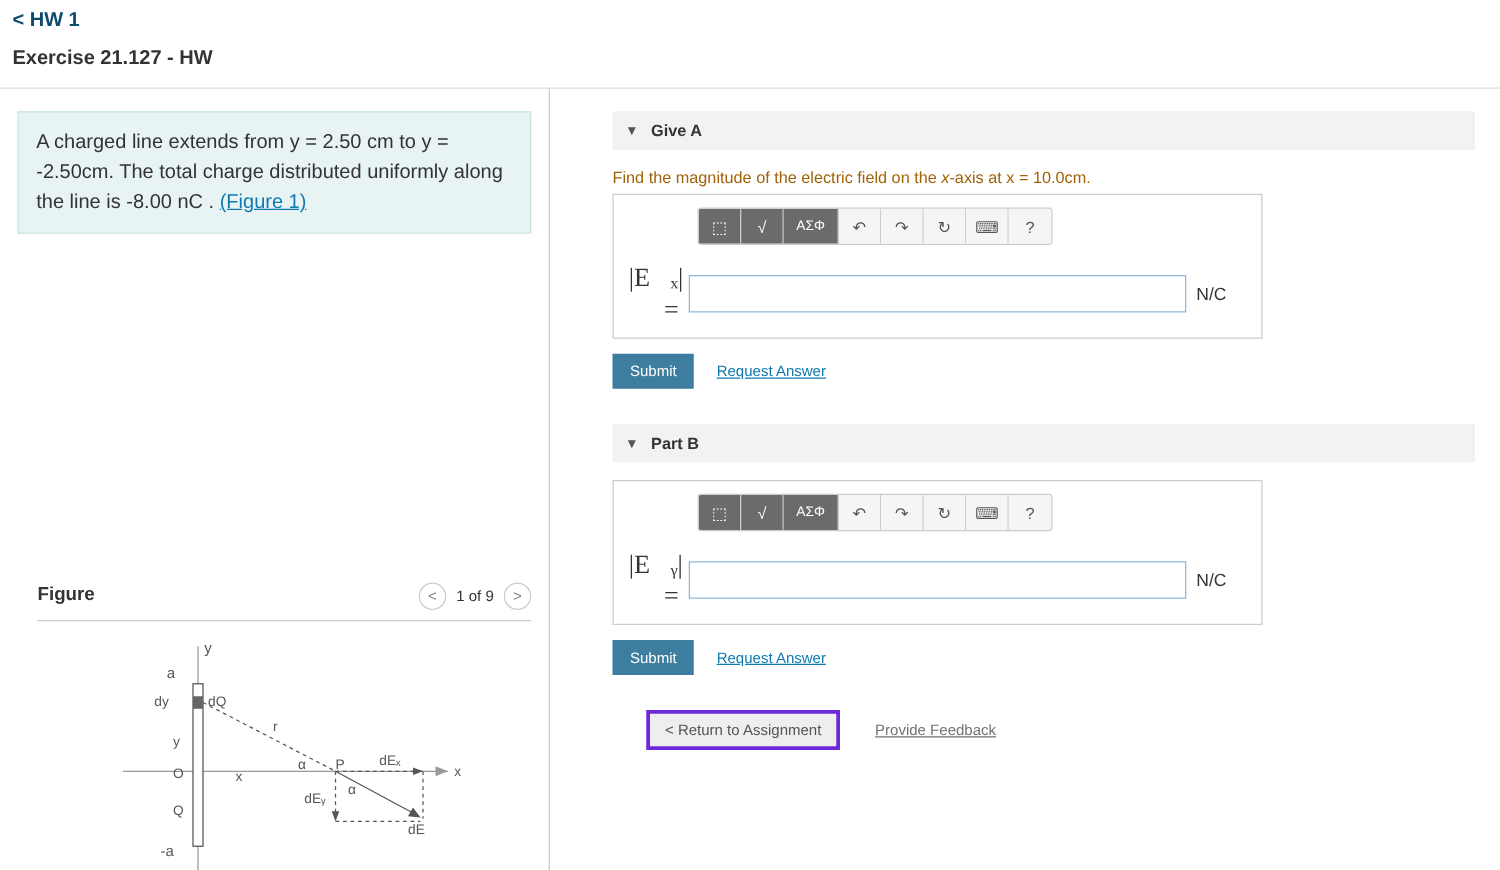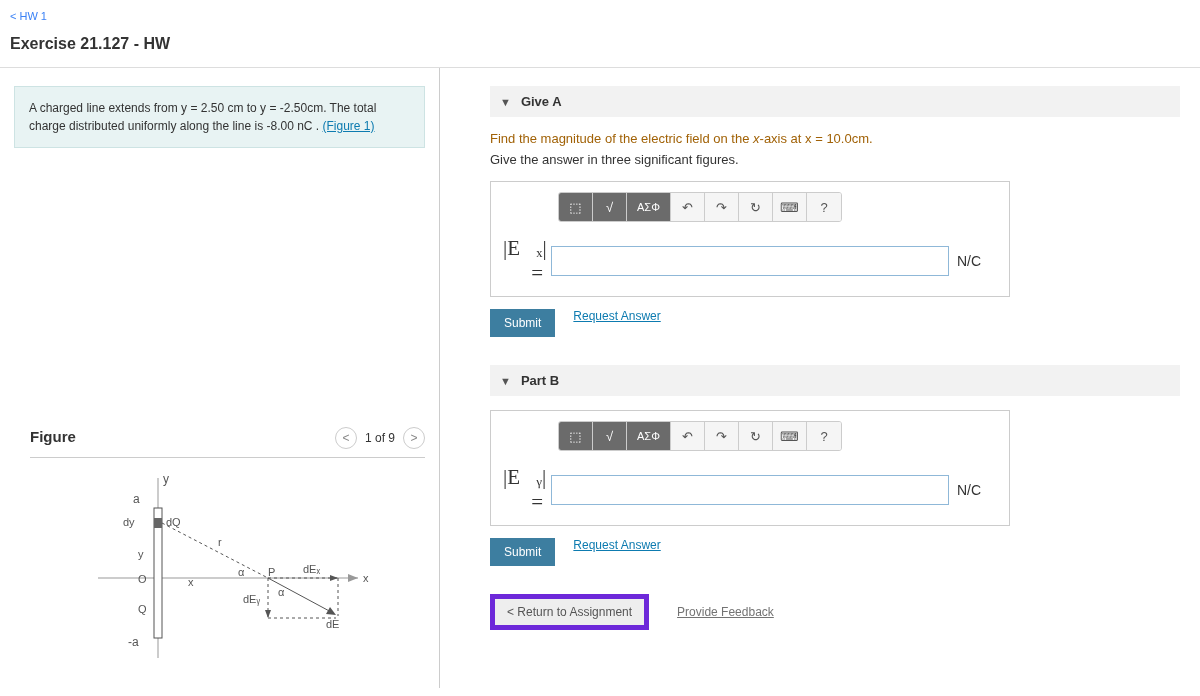--- a/index.html
+++ b/index.html
@@ -1,24 +1,24 @@
 <!DOCTYPE html>
 <html><head>
 <meta charset="utf-8">
 <style>
 * { box-sizing: border-box; margin: 0; padding: 0; }
 body { font-family: Arial, Helvetica, sans-serif; font-size: 13px; color: #333; background: #fff; }
 .top-nav { padding: 8px 10px; }
-.back-link { color: #3b82f6; font-size: 11px; font-weight: normal; text-decoration: none; }
+.back-link { color: #0c4a6e; font-size: 16px; font-weight: bold; text-decoration: none; }
 .title { padding: 4px 10px 14px 10px; font-size: 16px; font-weight: bold; color: #333; }
 .hr { border-top: 1px solid #ddd; }
 .main { display: flex; min-height: 620px; }
 .left { width: 440px; border-right: 1px solid #ccc; position: relative; padding: 18px 14px 0 14px; }
 .right { flex: 1; padding: 18px 20px 0 50px; }
-.problem-box { background: #e8f3f3; border: 1px solid #cde3e3; padding: 12px 14px; font-size: 12px; line-height: 1.5; color: #333; }
+.problem-box { background: #e8f3f3; border: 1px solid #cde3e3; padding: 12px 14px; font-size: 16px; line-height: 1.5; color: #333; }
 .fig-link { color: #0d7bb0; text-decoration: underline; }
 .figure-section { margin-top: 280px; margin-left: 16px; }
 .figure-title { font-size: 15px; font-weight: bold; color: #333; margin-bottom: 4px; }
 .fig-nav { display:flex; align-items:center; gap:8px; justify-content:flex-end; margin-top:-22px; margin-bottom:8px;}
 .fig-navbtn { width: 22px; height:22px; border:1px solid #ccc; border-radius:50%; background:#fff; color:#888; font-size:12px; line-height:20px; text-align:center;}
 .fig-count { font-size:12px; color:#333; }
 .figure-box { border-top:1px solid #ccc; padding-top:10px; position:relative; height:210px; overflow:auto;}
 .figure-box::-webkit-scrollbar{width:16px;}
 .figure-box::-webkit-scrollbar-track{background:#f1f1f1;}
 .figure-box::-webkit-scrollbar-thumb{background:#ccc;}
@@ -29,25 +29,25 @@
 .instr{font-size:13px;margin-bottom:14px;color:#333;}
 .answer-box { border:1px solid #ccc; padding:10px 12px; width:520px; margin-bottom:12px;}
 .toolbar { display:inline-flex; border:1px solid #ccc; border-radius:3px; overflow:hidden; margin-left:55px; margin-bottom:14px;}
 .tb-btn{width:34px;height:28px;border-right:1px solid #ccc;display:flex;align-items:center;justify-content:center;font-size:13px;background:#f5f5f5;color:#555;}
 .tb-btn.dark{background:#6b6b6b;color:#fff;}
 .tb-btn:last-child{border-right:none;}
 .input-row{display:flex;align-items:center;gap:8px;}
 .var-lbl{font-family:'Times New Roman',serif;font-size:21px;width:40px;text-align:right;}
 .ans-input{flex:1;height:30px;border:1px solid #8fb8d8;padding:0 6px;font-size:13px;}
 .unit{font-size:14px;width:40px;}
-.submit-row{display:flex;align-items:flex-start;gap:18px;margin-bottom:28px;}
+.submit-row{display:flex;align-items:center;gap:18px;margin-bottom:28px;}
 .submit-btn{background:#3d7ea0;color:#fff;border:none;padding:7px 14px;font-size:12px;cursor:pointer;}
 .req-link{color:#0d7bb0;font-size:12px;text-decoration:underline;}
 .footer-row{display:flex;align-items:center;gap:28px;margin-top:8px;}
-.return-btn{background:#eee;border:5px solid #6d28d9;padding:6px 12px;font-size:12px;color:#555;}
+.return-btn{background:#eee;border:3px solid #6d28d9;padding:6px 12px;font-size:12px;color:#555;margin-left:27px;}
 .feedback-link{color:#737373;font-size:12px;text-decoration:underline;}
 .svg-fig{display:block;margin:0 auto;}
 </style>
 </head>
 <body>
 
 <div class="top-nav">
   <a href="#" class="back-link">&lt; <span>HW 1</span></a>
 </div>
 <div class="title">Exercise 21.127 - HW</div>
@@ -107,21 +107,20 @@
 
   <div class="right">
 
     <div class="part-header">
       <span class="caret">▼</span>
       <span class="pt">Give A</span>
     </div>
     <div class="question">
       <span>Find the magnitude of the electric field on the </span><i><span>x</span></i><span>-axis at x = 10.0cm.</span>
     </div>
-    <div class="instr">Give the answer in three significant figures.</div>
     <div class="answer-box">
       <div class="toolbar">
         <div class="tb-btn dark">⬚</div>
         <div class="tb-btn dark">√</div>
         <div class="tb-btn dark" style="width:44px;font-size:11px;">ΑΣΦ</div>
         <div class="tb-btn">↶</div>
         <div class="tb-btn">↷</div>
         <div class="tb-btn">↻</div>
         <div class="tb-btn">⌨</div>
         <div class="tb-btn">?</div>

